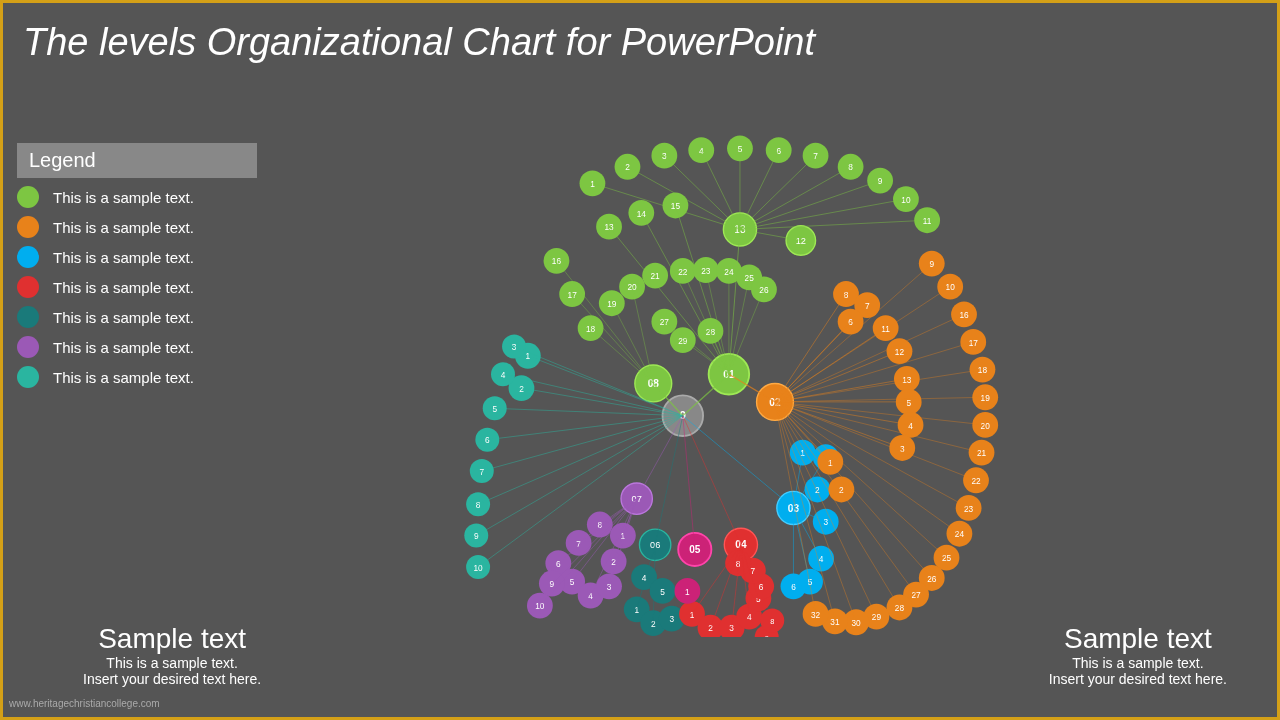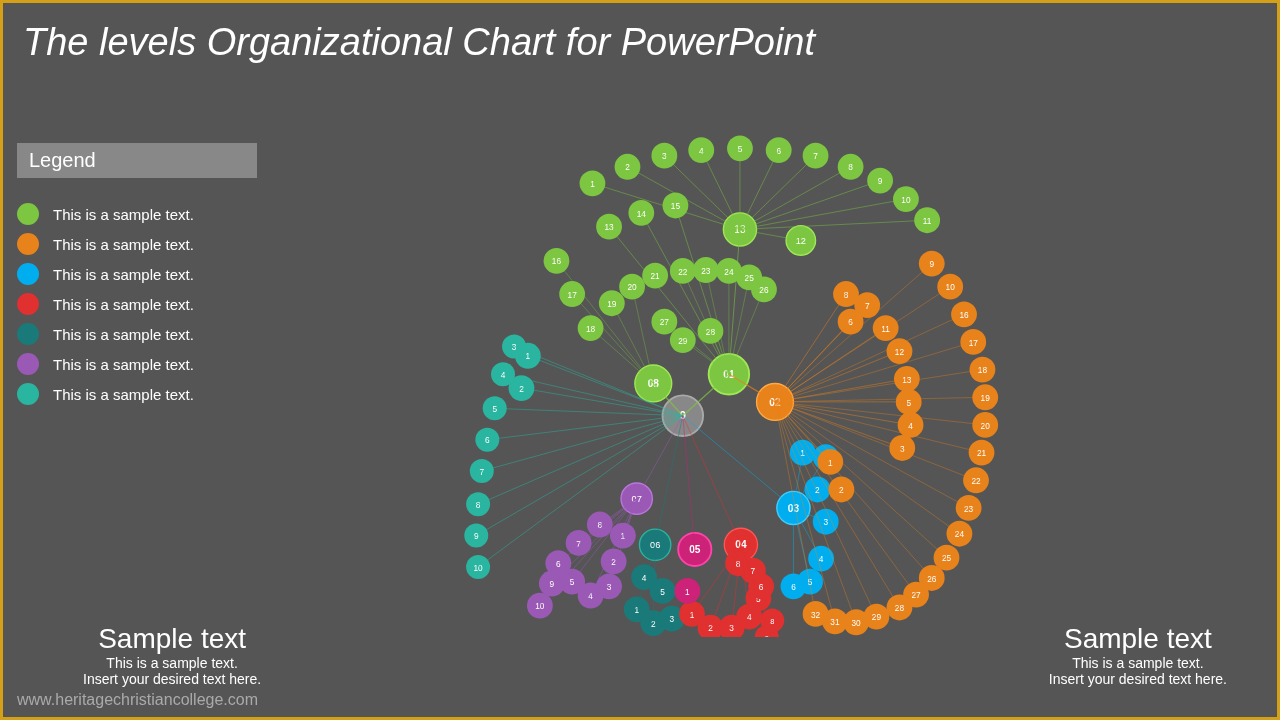--- a/index.html
+++ b/index.html
@@ -25,21 +25,21 @@
       position: absolute;
       top: 140px;
       left: 14px;
       width: 240px;
     }
     #legend-header {
       background: #888888;
       color: white;
       font-size: 20px;
       padding: 6px 12px;
-      margin-bottom: 25px;
+      margin-bottom: 8px;
     }
     .legend-item {
       display: flex;
       align-items: center;
       margin-bottom: 8px;
       color: white;
       font-size: 15px;
     }
     .legend-dot {
       width: 22px;
@@ -94,23 +94,23 @@
       font-size: 28px;
       font-weight: normal;
     }
     #sample-text-right p {
       font-size: 14px;
     }
 
     #website {
       position: absolute;
       bottom: 8px;
-      left: 14px;
+      left: 6px;
       color: #aaaaaa;
-      font-size: 16px;
+      font-size: 10px;
     }
   </style>
 </head>
 <body>
 
 <h1 id="main-title">The levels Organizational Chart for PowerPoint</h1>
 
 <div id="legend-box">
   <div id="legend-header">Legend</div>
   <div class="legend-item">

